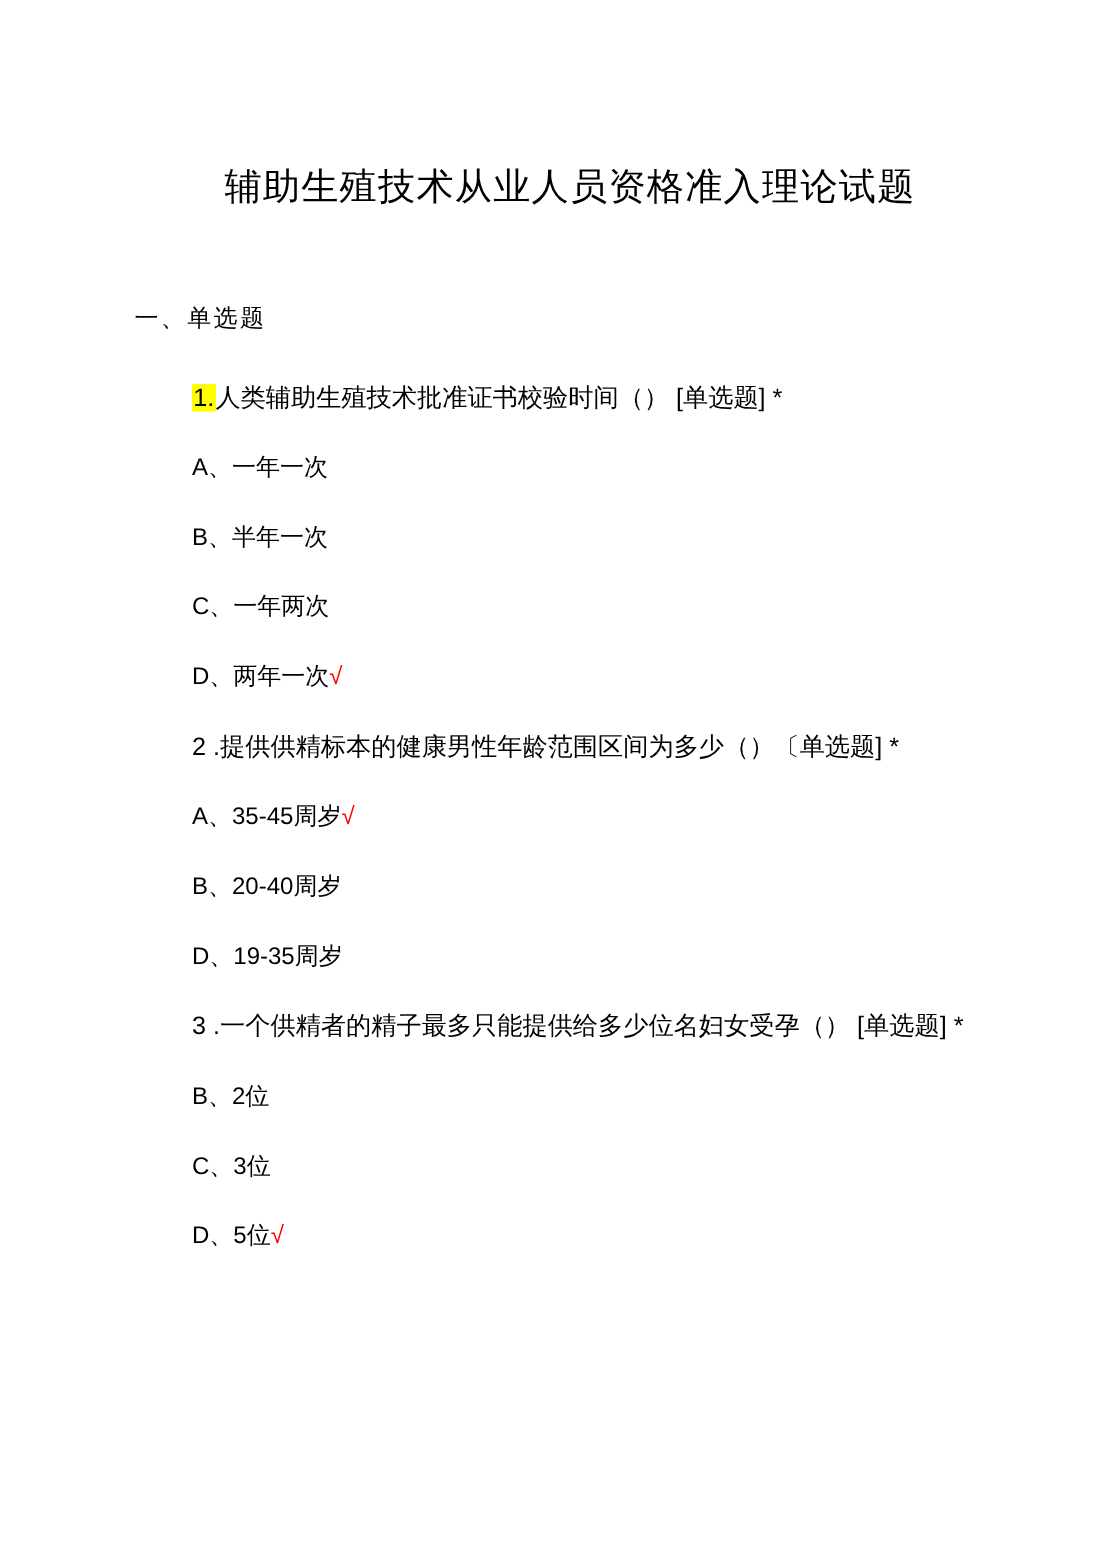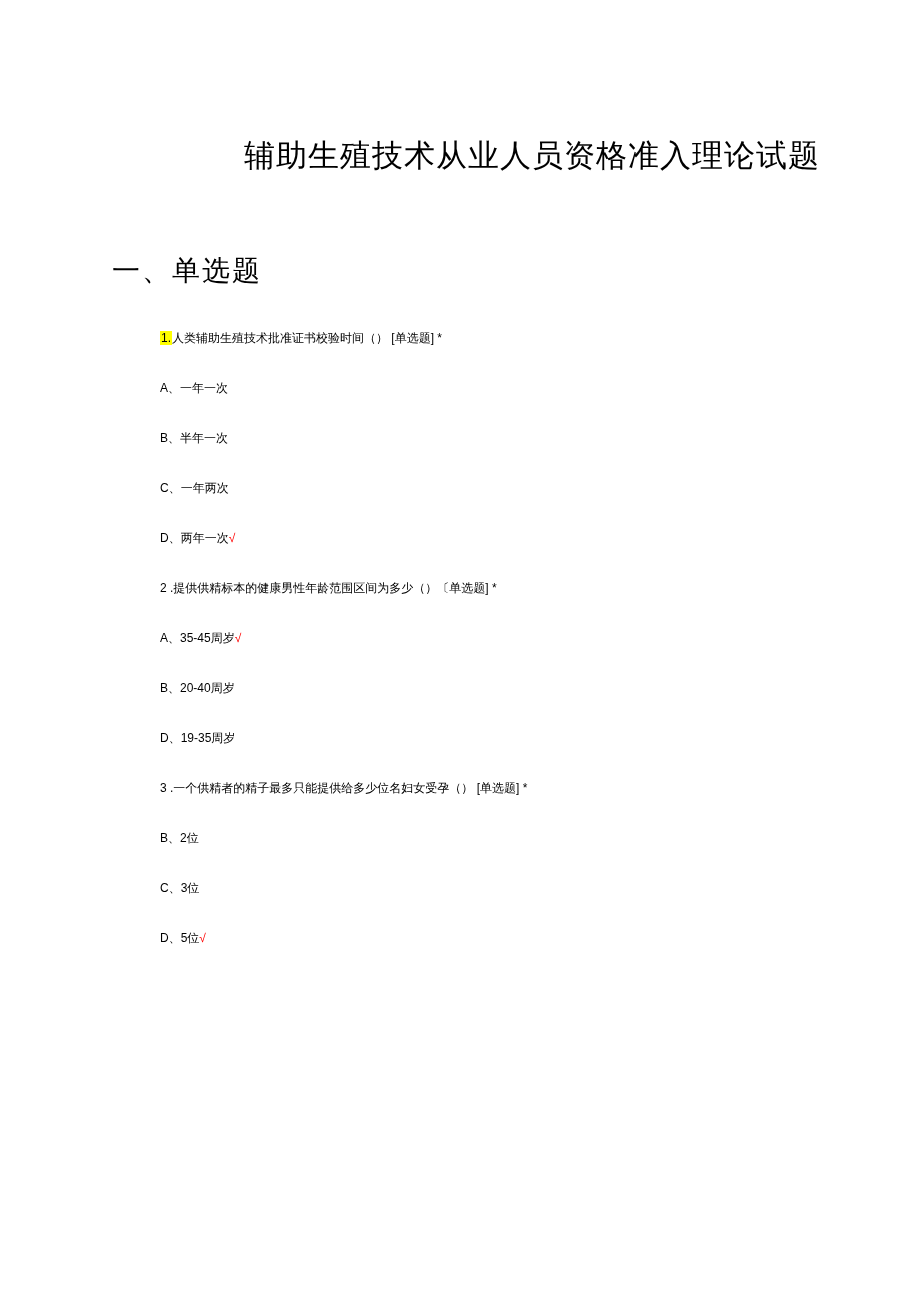--- a/index.html
+++ b/index.html
@@ -11,44 +11,44 @@
       background: #ffffff;
       font-family: "SimSun", "宋体", "Microsoft YaHei", Arial, sans-serif;
       width: 920px;
       height: 1301px;
       position: relative;
       color: #000000;
     }
     .page-title {
       font-size: 31px;
       font-weight: normal;
-      text-align: right;
+      text-align: center;
       margin-top: 135px;
       margin-left: 130px;
       margin-right: 100px;
       letter-spacing: 1px;
     }
     .section-title {
-      font-size: 28px;
+      font-size: 20px;
       font-weight: normal;
       margin-top: 75px;
       margin-left: 112px;
       letter-spacing: 2px;
     }
     .content-block {
       margin-left: 160px;
       margin-top: 42px;
     }
     .question-line {
-      font-size: 12px;
+      font-size: 21px;
       line-height: 1;
       margin-bottom: 38px;
     }
     .option-line {
-      font-size: 12px;
+      font-size: 20px;
       line-height: 1;
       margin-bottom: 38px;
     }
     .highlight {
       background-color: #ffff00;
       padding: 0 1px;
     }
     .check {
       color: #ff0000;
     }

